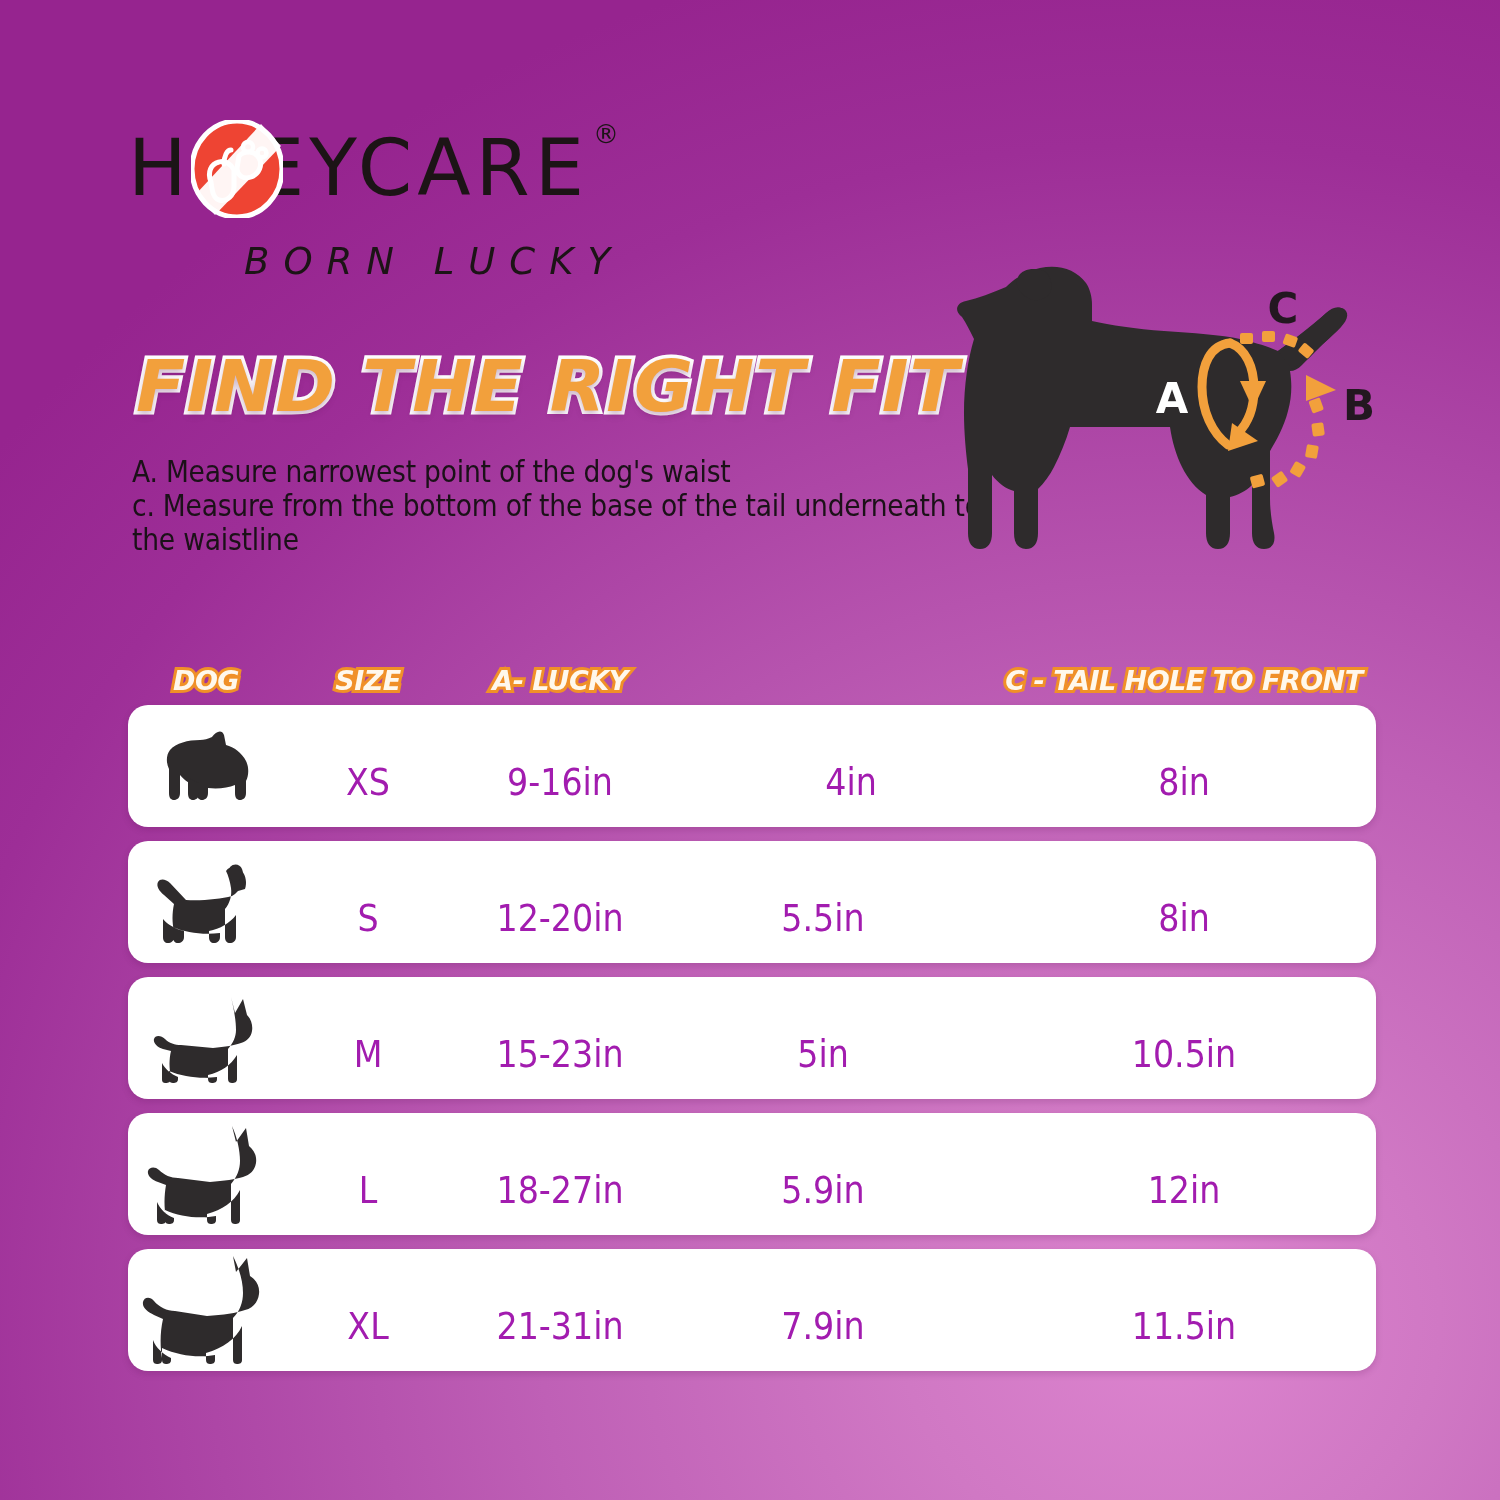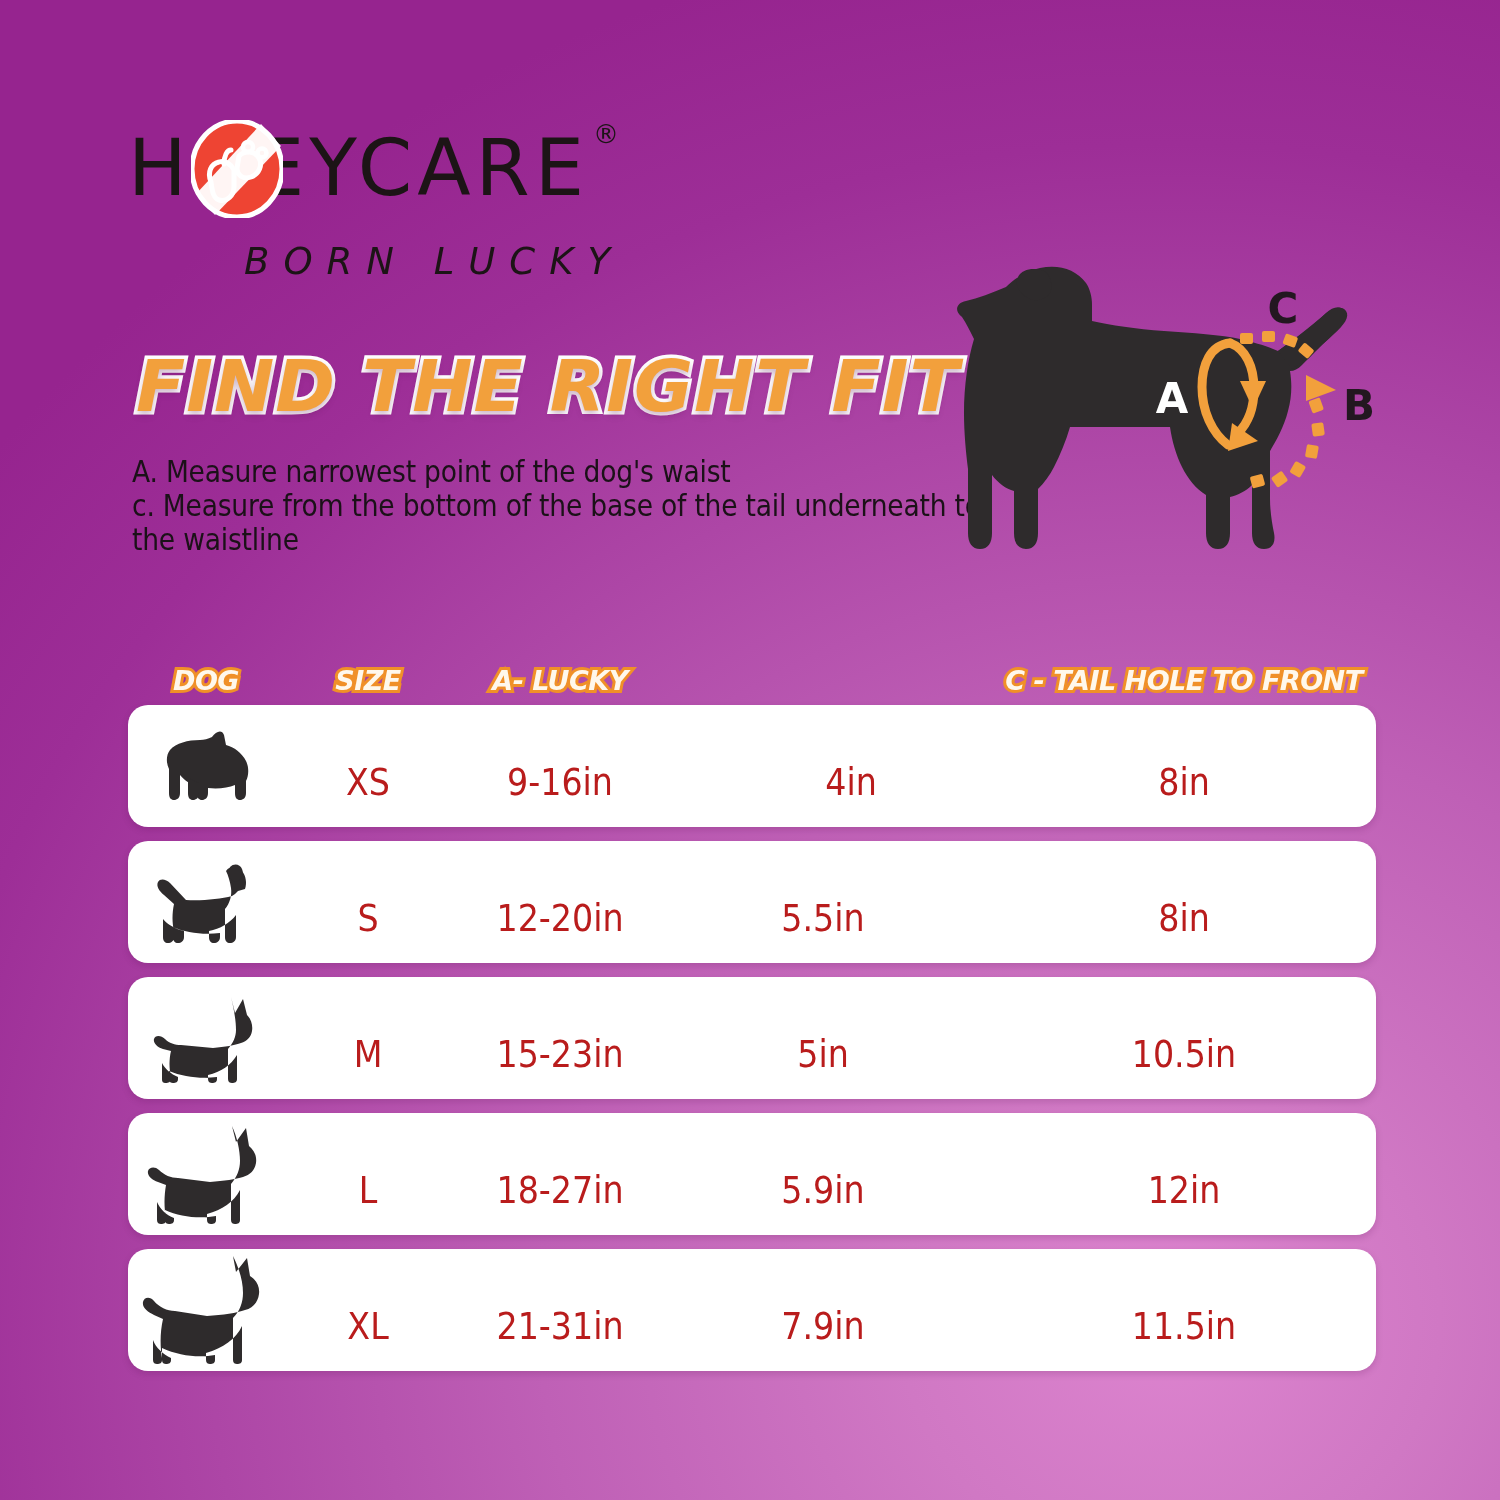--- a/index.html
+++ b/index.html
@@ -154,21 +154,21 @@
   .cell {
     position: absolute;
     top: 0;
     height: 154px;
     display: flex;
     align-items: center;
     justify-content: center;
     transform: translateX(-50%);
     font-family: "DejaVu Sans Condensed", "Liberation Sans Narrow", "Liberation Sans", sans-serif;
     font-size: 37px;
-    color: #b91c1c;
+    color: #a21caf;
     white-space: nowrap;
   }
   .cell-dog {
     position: absolute;
     top: 0;
     height: 122px;
     width: 160px;
     display: flex;
     align-items: center;
     justify-content: center;

